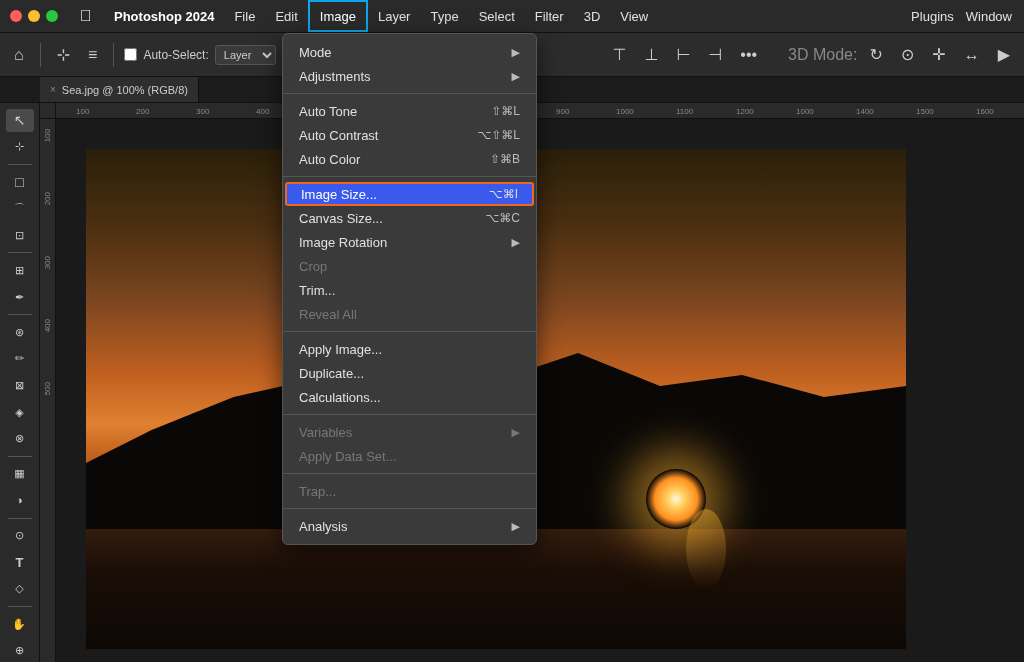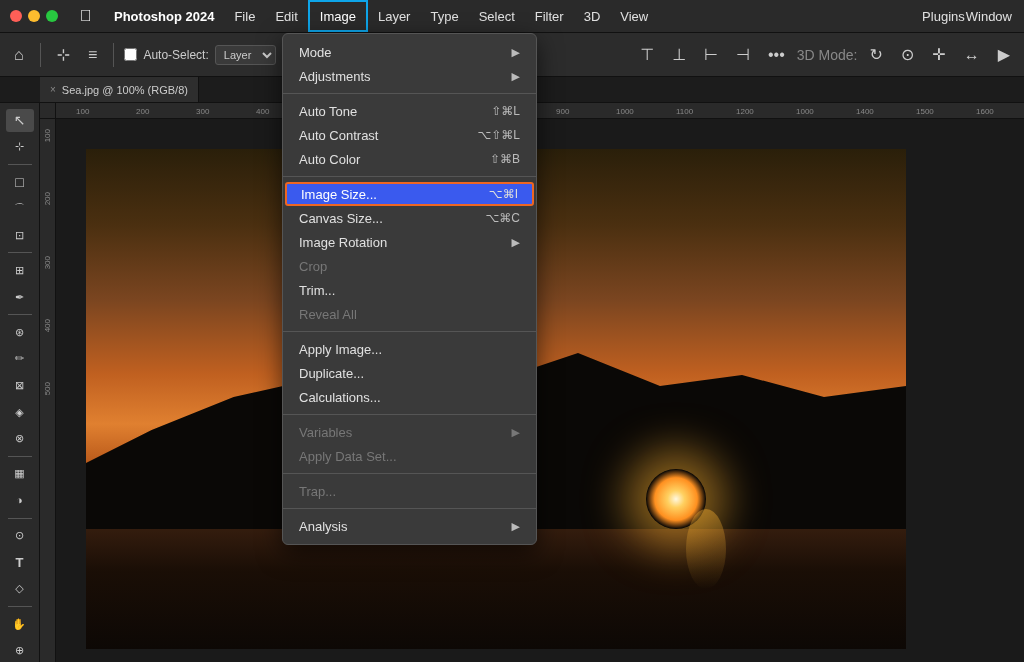--- a/index.html
+++ b/index.html
@@ -47,21 +47,21 @@
       height: 100%;
       display: flex;
       align-items: center;
       cursor: pointer;
       position: relative;
     }
     .menu-right {
       display: flex;
       align-items: flex-start;
       padding: 0 12px;
-      gap: 1px;
+      gap: 12px;
     }
     .menu-right-item {
       font-size: 13px;
       color: #e0e0e0;
       cursor: pointer;
     }
 
     
     #toolbar {
       width: 100%;
@@ -105,22 +105,23 @@
       justify-content: center;
       font-size: 13px;
       color: #ccc;
     }
     .toolbar-right {
       display: flex;
       align-items: center;
       gap: 6px;
     }
     .toolbar-3d {
-      font-size: 14px;
+      font-size: 16px;
       color: #888;
+      margin-left: 19px;
     }
 
     
     #tab-bar {
       background: #1c1c1c;
       height: 26px;
       display: flex;
       align-items: center;
       border-bottom: 1px solid #111;
       padding-left: 40px;

